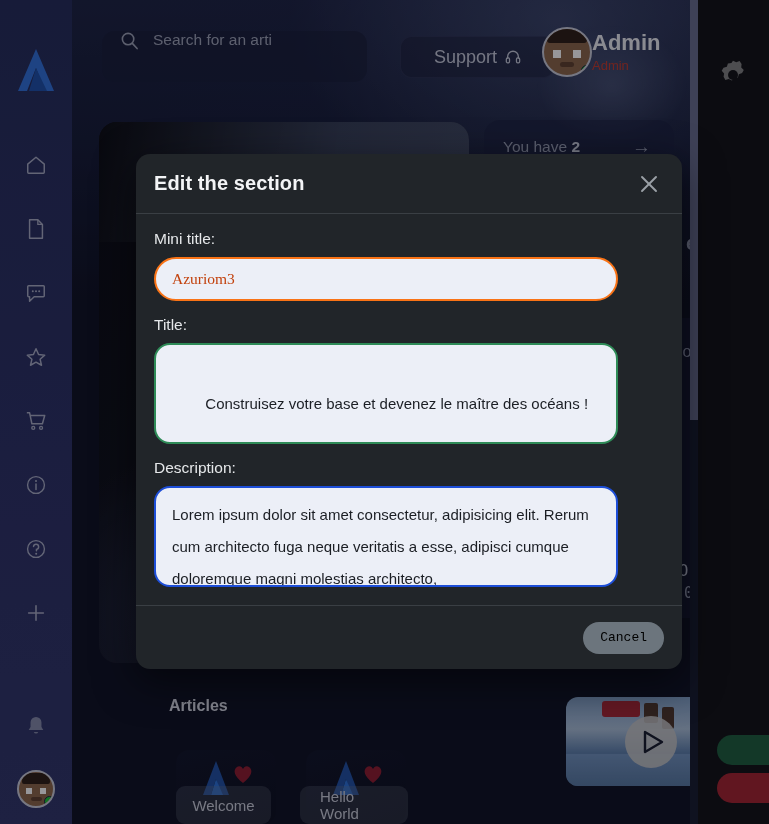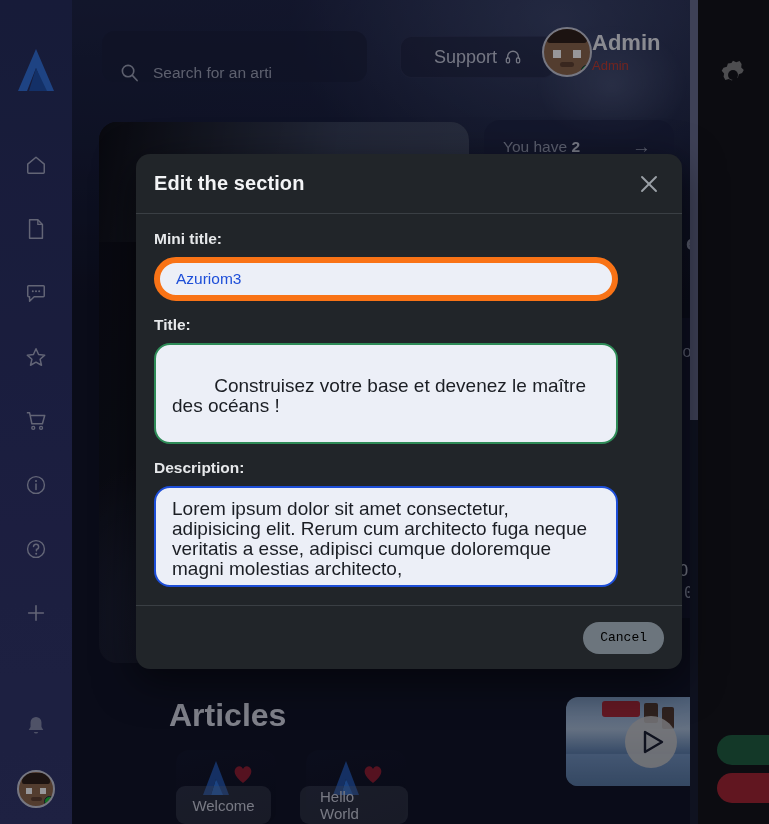--- a/index.html
+++ b/index.html
@@ -55,21 +55,21 @@
     content:"";position:absolute;right:10px;top:26px;width:150px;height:120px;
     background:radial-gradient(closed-ellipse at 50% 50%, rgba(150,165,205,.22), rgba(0,0,0,0) 70%);
     background:radial-gradient(ellipse at 50% 50%, rgba(150,165,205,.22), rgba(0,0,0,0) 70%);
     filter:blur(2px);
   }
 
   
   .topbar{position:absolute;left:0;top:0;width:625px;height:112px;z-index:2}
   .search-box{
     position:absolute;left:30px;top:31px;width:265px;height:51px;border-radius:13px;
-    background:rgba(23,27,54,.62);display:flex;align-items:flex-end;gap:14px;padding:0 18px;
+    background:rgba(23,27,54,.62);display:flex;align-items:flex-start;gap:14px;padding:0 18px;
   }
   .search-box .ph{color:#9ba0b4;font-size:15.5px}
   .support-btn{
     position:absolute;left:328px;top:36px;width:155px;height:42px;border-radius:12px;
     background:rgba(23,27,54,.50);border:1px solid rgba(92,100,150,.16);
     display:flex;align-items:center;justify-content:center;gap:8px;cursor:pointer;
   }
   .support-btn span{color:#c4c8d8;font-size:18px}
   .profile{position:absolute;left:470px;top:27px;display:flex;align-items:center;}
   .pf-av{position:relative;width:50px;height:50px;border-radius:50%;background:#8a6448;border:2px solid #c7c9d6;overflow:hidden}
@@ -109,21 +109,21 @@
     position:absolute;left:585px;top:318px;width:112px;height:300px;border-radius:14px;
     background:rgba(22,26,52,.70);overflow:hidden;z-index:1;
   }
   .players .noone{position:absolute;left:14px;top:25px;font-size:16px;color:#8d93ab;white-space:nowrap}
   .mc-skin{position:absolute;left:33px;top:56px;width:54px;height:147px}
   .mc-armL{position:absolute;left:3px;top:32px;width:12px;height:50px;background:#0a0a0a}
   .players .top3{position:absolute;left:11px;bottom:38px;font-family:"DejaVu Sans Mono",monospace;font-size:16px;color:#bfc4d6;letter-spacing:1px}
   .players .vts{position:absolute;left:27px;bottom:16px;font-family:"DejaVu Sans Mono",monospace;font-size:15px;color:#9aa0b6}
 
   
-  .articles-h{position:absolute;left:97px;top:697px;font-size:32px;font-weight:700;color:#d6d9e4;z-index:1}
+  .articles-h{position:absolute;left:97px;top:697px;font-size:16px;font-weight:700;color:#d6d9e4;z-index:1}
   .art-card{
     position:absolute;top:750px;width:100px;height:74px;border-radius:13px;
     background:linear-gradient(160deg,#0f1327 0%,#0b0e1d 100%);overflow:hidden;z-index:1;
   }
   .art-card.c1{left:104px}
   .art-card.c2{left:234px}
   .art-logo{position:absolute;left:20px;top:8px;width:40px;height:40px}
   .art-heart{position:absolute;left:56px;top:14px;width:22px;height:20px}
   .art-label{
     position:absolute;top:786px;height:38px;border-radius:9px;
@@ -168,29 +168,29 @@
     box-shadow:0 12px 40px rgba(0,0,0,.55);
     display:flex;flex-direction:column;overflow:hidden;
   }
   .modal-head{
     height:60px;flex:0 0 60px;display:flex;align-items:center;justify-content:space-between;
     padding:0 18px 0 18px;border-bottom:1px solid #3a3f44;
   }
   .modal-title{font-size:20px;font-weight:700;color:#f3f4f6;letter-spacing:.1px}
   .modal-close{width:30px;height:30px;display:flex;align-items:center;justify-content:center;cursor:pointer}
   .modal-body{flex:1 1 auto;padding:16px 18px 10px 18px;overflow:hidden}
-  .fld-label{font-size:15.5px;font-weight:700;color:#e6e8ea;margin-bottom:9px;display:block}
+  .fld-label{font-size:15.5px;font-weight:400;color:#e6e8ea;margin-bottom:9px;display:block}
   .inp{
-    width:464px;height:44px;border-radius:22px;border:6px solid #f97316;
-    background:#eceff7;color:#1d4ed8;font-size:15.5px;font-family:Liberation Sans, sans-serif;
+    width:464px;height:44px;border-radius:22px;border:2px solid #f97316;
+    background:#eceff7;color:#c2410c;font-size:15.5px;font-family:Liberation Serif, serif;
     padding:0 16px;outline:none;display:block;
   }
   .ta{
     width:464px;border-radius:16px;background:#eceff7;color:#1b1e24;
-    font-size:19px;font-family:"Liberation Sans",sans-serif;line-height:20px;
+    font-size:15px;font-family:"Liberation Sans",sans-serif;line-height:32px;
     padding:11px 16px;resize:none;outline:none;display:block;overflow:hidden;
     border:2px solid #1d4ed8;white-space:pre-wrap;
   }
   .ta-title{height:101px;border-color:#2e8b57;}
   .ta-desc{height:101px;}
   .gap{height:15px}
   .modal-foot{
     flex:0 0 64px;height:64px;border-top:1px solid #3a3f44;
     display:flex;align-items:center;justify-content:flex-end;gap:9px;padding:0 18px;
   }

